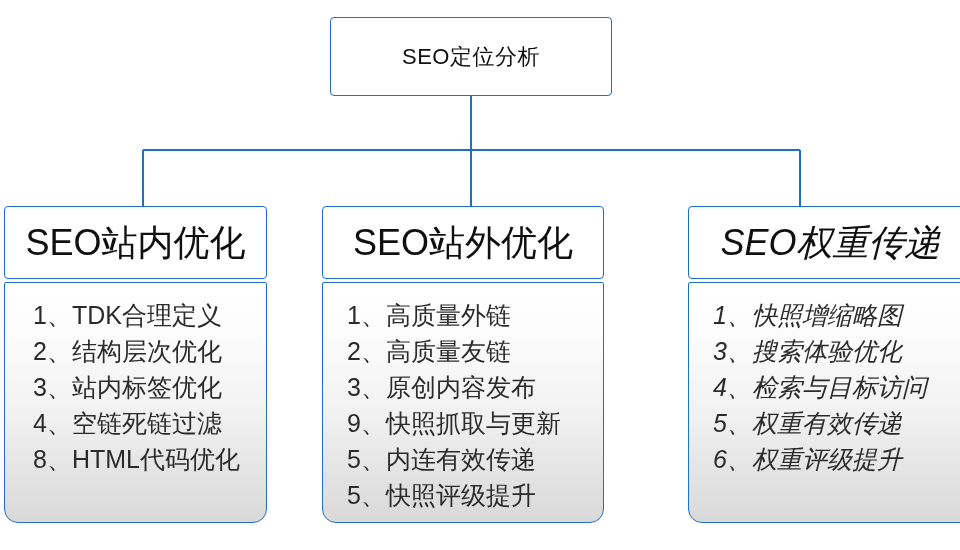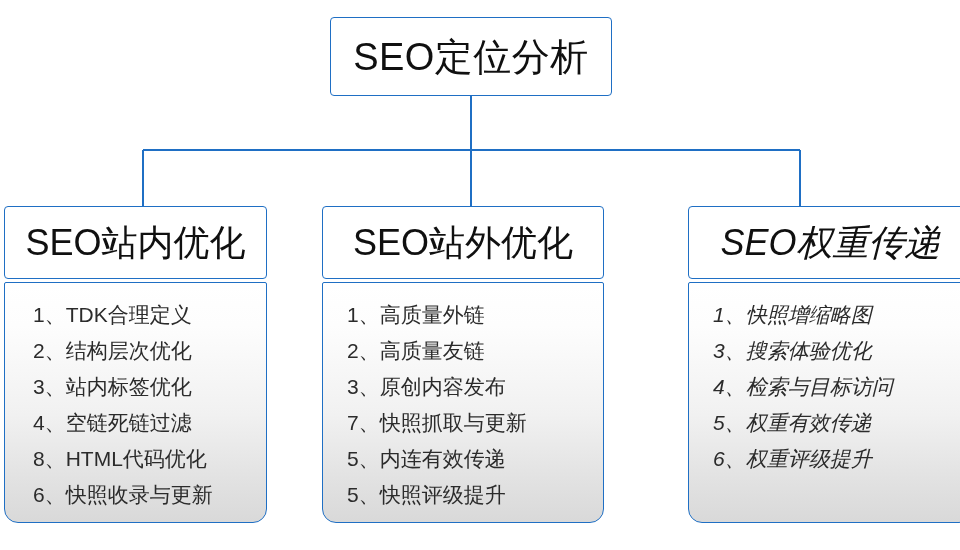--- a/index.html
+++ b/index.html
@@ -38,21 +38,21 @@
     height: 79px;
     box-sizing: border-box;
     border: 1.6px solid #1f6fc4;
     border-radius: 4px;
     background: #ffffff;
     display: flex;
     align-items: center;
     justify-content: center;
   }
   .root-title {
-    font-size: 38px;
+    font-size: 22px;
     color: #101010;
     letter-spacing: 0.5px;
     line-height: 1;
     white-space: nowrap;
   }
 
   
   .branch {
     position: absolute;
     top: 206px;
@@ -87,21 +87,21 @@
     background: linear-gradient(to bottom, #ffffff 0%, #fdfdfd 18%, #f1f1f1 55%, #e2e2e2 82%, #d9d9d9 100%);
     padding: 14px 0 0 0;
     overflow: hidden;
   }
   .item-list {
     list-style: none;
     margin: 0;
     padding: 0 0 0 28px;
   }
   .item-list li {
-    font-size: 21px;
+    font-size: 25px;
     line-height: 36px;
     color: #2b2b2b;
     white-space: nowrap;
   }
 
   
   #branch-0 { left: 4px;   width: 263px; }
   #branch-1 { left: 322px; width: 282px; }
   #branch-2 { left: 688px; width: 285px; font-style: italic; }
 
@@ -134,35 +134,34 @@
     <div class="branch-header">
       <span class="branch-title">SEO站内优化</span>
     </div>
     <div class="branch-body">
       <ul class="item-list">
         <li>1、TDK合理定义</li>
         <li>2、结构层次优化</li>
         <li>3、站内标签优化</li>
         <li>4、空链死链过滤</li>
         <li>8、HTML代码优化</li>
-        <li>6、快照收录与更新</li>
       </ul>
     </div>
   </div>
 
   <div class="branch" id="branch-1">
     <div class="branch-header">
       <span class="branch-title">SEO站外优化</span>
     </div>
     <div class="branch-body">
       <ul class="item-list">
         <li>1、高质量外链</li>
         <li>2、高质量友链</li>
         <li>3、原创内容发布</li>
-        <li>7、快照抓取与更新</li>
+        <li>9、快照抓取与更新</li>
         <li>5、内连有效传递</li>
         <li>5、快照评级提升</li>
       </ul>
     </div>
   </div>
 
   <div class="branch" id="branch-2">
     <div class="branch-header">
       <span class="branch-title">SEO权重传递</span>
     </div>

